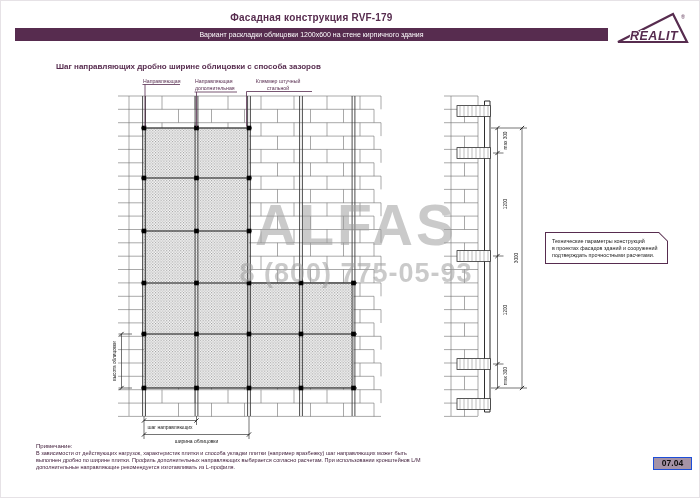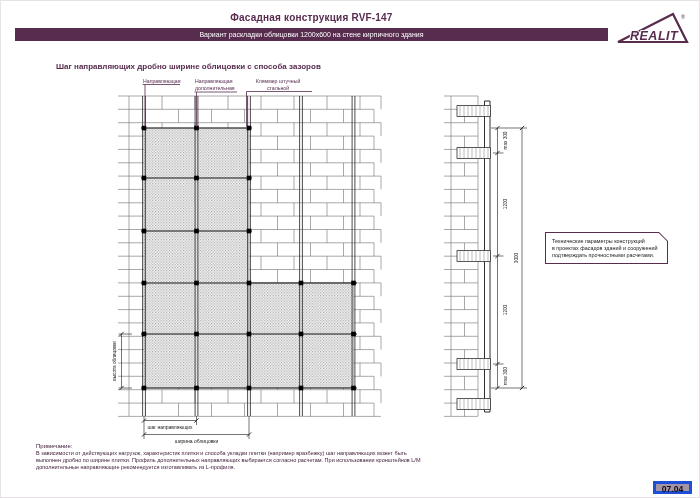--- a/index.html
+++ b/index.html
@@ -26,30 +26,30 @@
             color:rgba(158,158,158,.55);}
   .note-box{position:absolute;left:544px;top:231px;width:121px;z-index:3;
             background:var(--accent,#572c4f);padding:1px;
             clip-path:polygon(0 0,calc(100% - 9px) 0,100% 9px,100% 100%,0 100%);}
   .note-box-inner{background:#fff;padding:5px 4px 4px 6px;
             clip-path:polygon(0 0,calc(100% - 8.3px) 0,100% 8.3px,100% 100%,0 100%);}
   .note-line{font-size:5.4px;line-height:7px;color:#1a1a1a;}
   .footnote{position:absolute;left:35px;top:442px;width:570px;color:#43203d;z-index:3;}
   .footnote-label{font-size:6px;margin-bottom:1px;}
   .footnote-line{font-size:5.5px;line-height:6.8px;}
-  .page-number{position:absolute;left:652px;top:480px;width:39px;height:13px;z-index:3;
-               background:#a593a6;border:3px solid #1d4ed8;box-sizing:border-box;
+  .page-number{position:absolute;left:652px;top:456px;width:39px;height:13px;z-index:3;
+               background:#a593a6;border:1px solid #1d4ed8;box-sizing:border-box;
                text-align:center;font-size:8.5px;font-weight:bold;line-height:11px;color:#0d0d0d;}
 </style>
 </head>
 <body>
 
 <div class="page">
 
-  <div class="doc-title">Фасадная конструкция RVF-147</div>
+  <div class="doc-title">Фасадная конструкция RVF-179</div>
   <div class="subtitle-bar">Вариант раскладки облицовки 1200x600 на стене кирпичного здания</div>
 
   <svg class="logo" viewBox="0 0 78 38">
     <path d="M3 32 L72 32 L58 4 Z" fill="none" stroke="#572c4f" stroke-width="2.2"></path>
     <text x="15" y="30" font-size="12.5" font-weight="bold" font-style="italic" letter-spacing="0.5" fill="#572c4f" stroke="#fff" stroke-width="2" paint-order="stroke">REALIT</text>
     <text x="66" y="9" font-size="5.5" fill="#572c4f">®</text>
   </svg>
 
   <div class="section-title">Шаг направляющих дробно ширине облицовки с способа зазоров</div>
 
@@ -128,20 +128,22 @@
       <text class="dim-text" x="195.5" y="441.5" text-anchor="middle">ширина облицовки</text>
       <text class="dim-text" x="505.5" y="139.5" text-anchor="middle" font-size="4.7" transform="rotate(-90 505.5 139.5)">max 300</text>
       <text class="dim-text" x="505.5" y="203" text-anchor="middle" font-size="4.7" transform="rotate(-90 505.5 203)">1200</text>
       <text class="dim-text" x="505.5" y="309" text-anchor="middle" font-size="4.7" transform="rotate(-90 505.5 309)">1200</text>
       <text class="dim-text" x="505.5" y="375" text-anchor="middle" font-size="4.7" transform="rotate(-90 505.5 375)">max 300</text>
       <text class="dim-text" x="516.5" y="257" text-anchor="middle" font-size="4.7" transform="rotate(-90 516.5 257)">3000</text>
     </g>
   </svg>
 
   <div class="watermark">
+    <div class="wm-brand">ALFAS</div>
+    <div class="wm-phone">8 (800) 775-05-93</div>
   </div>
 
   <div class="note-box">
     <div class="note-box-inner">
       <div class="note-line">Технические параметры конструкций</div>
       <div class="note-line">в проектах фасадов зданий и сооружений</div>
       <div class="note-line">подтверждать прочностными расчетами.</div>
     </div>
   </div>
 

